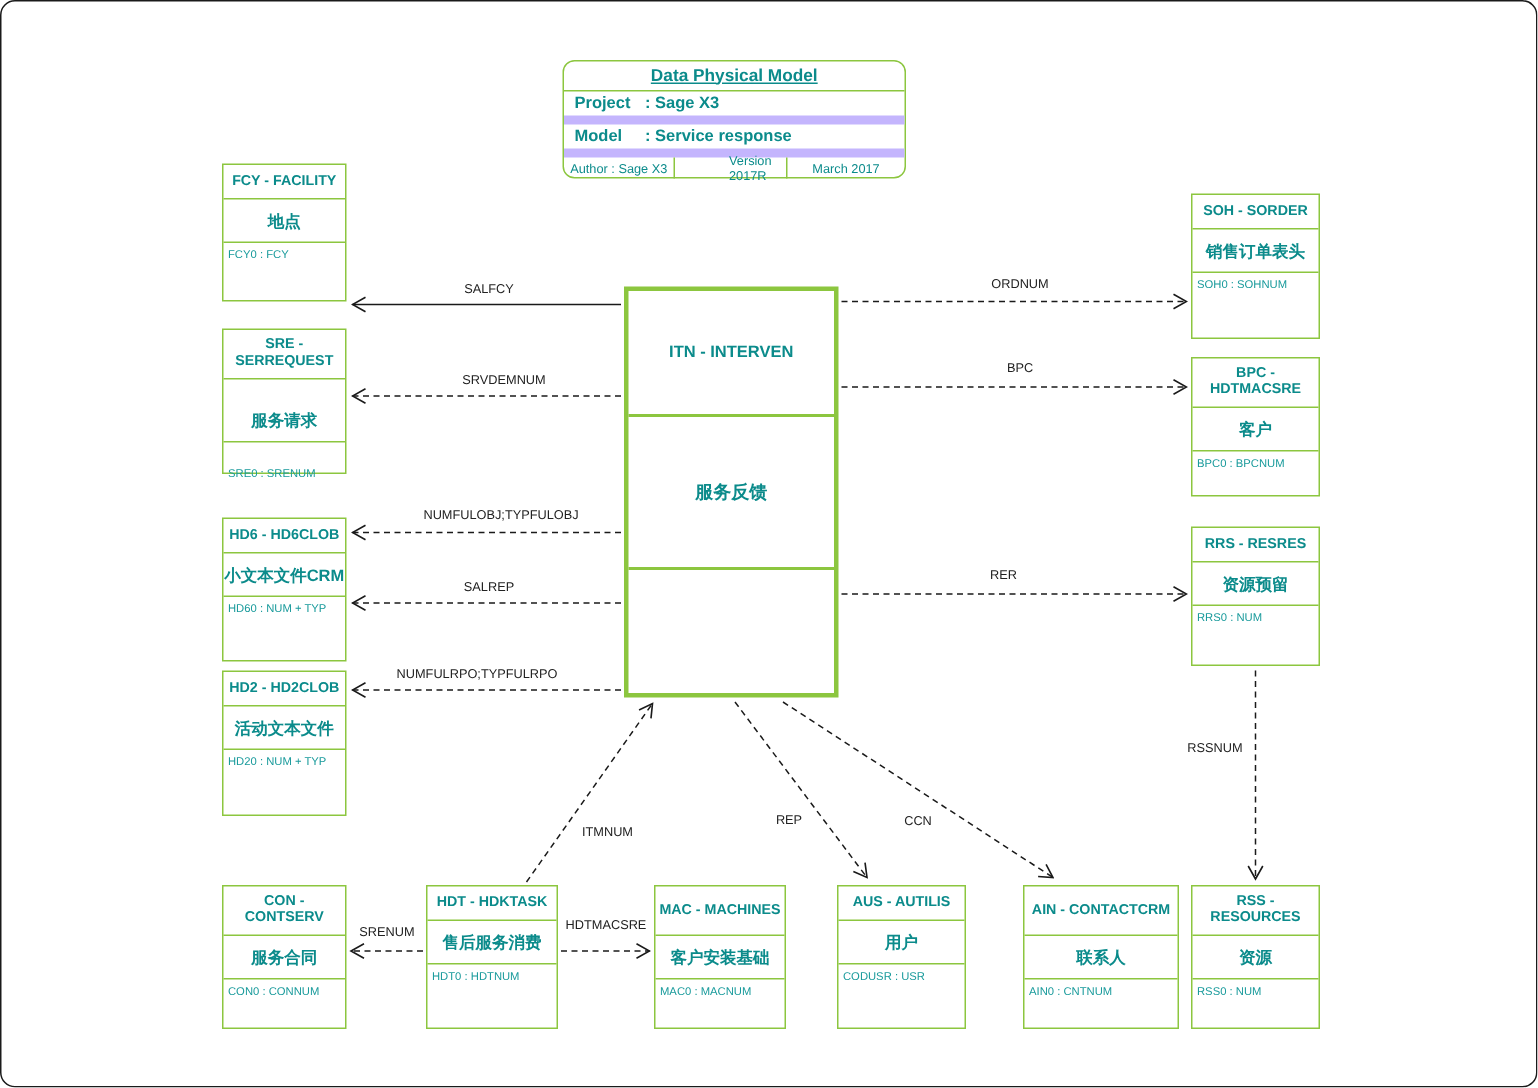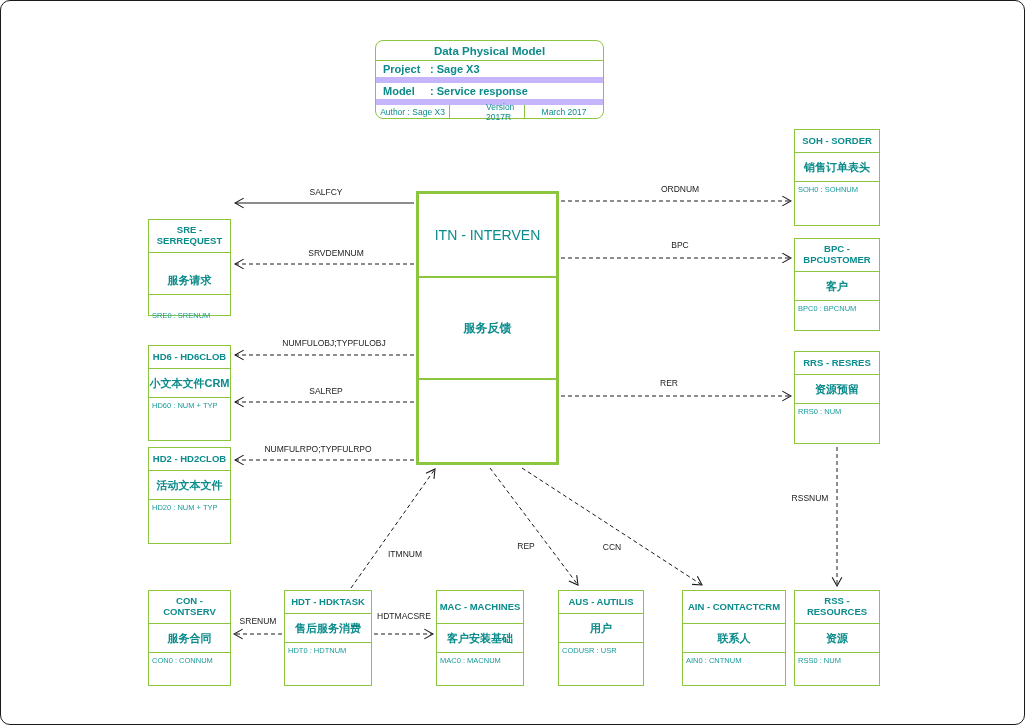--- a/index.html
+++ b/index.html
@@ -8,21 +8,21 @@
     border:1px solid #1a1a1a; border-radius:10px; box-sizing:border-box;
     font-family:"Liberation Sans", sans-serif; overflow:hidden;
   }
   
   .title-block{
     position:absolute; left:374px; top:39px; width:229px; height:79px;
     border:1.5px solid #8CC63F; border-radius:8px; box-sizing:border-box;
     background:#fff; color:#0B8B8B;
   }
   .tb-row1{height:19px; border-bottom:1px solid #8CC63F; display:flex; align-items:center; justify-content:center;
-    font-size:11.5px; font-weight:bold;}
+    font-size:11.5px; font-weight:bold;text-decoration:underline;}
   .tb-row2,.tb-row3{height:22px; border-bottom:6px solid #c4b5fd; display:flex; align-items:center;
     font-size:11px; font-weight:bold; padding-left:7px; box-sizing:border-box;}
   .tb-label{display:inline-block; width:47px;}
   .tb-row4{height:14px; display:flex; font-size:8.5px; align-items:stretch;}
   .tb-cell{display:flex; align-items:center; justify-content:center; box-sizing:border-box;}
   .tb-cell.c1{width:73px;}
   .tb-cell.c2{width:76px; border-left:1px solid #8CC63F; border-right:1px solid #8CC63F;padding-left:36px;}
   .tb-cell.c3{flex:1;}
   
   .entity{
@@ -57,21 +57,21 @@
   .e-bpc{left:793px; top:237px; width:86px; height:93px;}
   .e-rrs{left:793px; top:350px; width:86px; height:93px;}
   
   .itn{
     position:absolute; left:415px; top:190px; width:143px; height:274px;
     border:3px solid #8CC63F; box-sizing:border-box; background:#fff;
     display:flex; flex-direction:column;
   }
   .itn .i-title{flex:none; height:82px; border-bottom:2.5px solid #8CC63F;
     display:flex; align-items:center; justify-content:center;
-    font-size:14px; font-weight:normal; color:#0B8B8B;}
+    font-size:11px; font-weight:bold; color:#0B8B8B;}
   .itn .i-cn{flex:none; height:100px; border-bottom:2.5px solid #8CC63F;
     display:flex; align-items:center; justify-content:center;
     font-size:12px; font-weight:bold; color:#0B8B8B;}
   .itn .i-field{flex:1; font-size:7.5px; color:#189A9B; padding:3px 0 0 4px;}
   
   svg.edges{position:absolute; left:0; top:0; width:1025px; height:725px; pointer-events:none;}
   svg.edges path{stroke:#1a1a1a; stroke-width:1; fill:none;}
   svg.edges path.dashed{stroke-dasharray:4,3;}
   .edge-label{
     position:absolute; transform:translateX(-50%); white-space:nowrap;
@@ -135,20 +135,25 @@
       <div class="tb-cell c2">Version 2017R</div>
       <div class="tb-cell c3">March 2017</div>
     </div>
   </div>
 
   <div class="itn">
     <div class="i-title">ITN - INTERVEN</div>
     <div class="i-cn">服务反馈</div>
   </div>
 
+  <div class="entity e-fcy">
+    <div class="e-title">FCY - FACILITY</div>
+    <div class="e-cn">地点</div>
+    <div class="e-field">FCY0 : FCY</div>
+  </div>
   <div class="entity e-sre t2">
     <div class="e-title">SRE - SERREQUEST</div>
     <div class="e-cn">服务请求</div>
     <div class="e-field">SRE0 : SRENUM</div>
   </div>
   <div class="entity e-hd6">
     <div class="e-title">HD6 - HD6CLOB</div>
     <div class="e-cn">小文本文件CRM</div>
     <div class="e-field">HD60 : NUM + TYP</div>
   </div>
@@ -186,21 +191,21 @@
     <div class="e-title">RSS - RESOURCES</div>
     <div class="e-cn">资源</div>
     <div class="e-field">RSS0 : NUM</div>
   </div>
   <div class="entity e-soh">
     <div class="e-title">SOH - SORDER</div>
     <div class="e-cn">销售订单表头</div>
     <div class="e-field">SOH0 : SOHNUM</div>
   </div>
   <div class="entity e-bpc t2">
-    <div class="e-title">BPC - BPCUSTOMER</div>
+    <div class="e-title">BPC - HDTMACSRE</div>
     <div class="e-cn">客户</div>
     <div class="e-field">BPC0 : BPCNUM</div>
   </div>
   <div class="entity e-rrs">
     <div class="e-title">RRS - RESRES</div>
     <div class="e-cn">资源预留</div>
     <div class="e-field">RRS0 : NUM</div>
   </div>
 
 </div>

